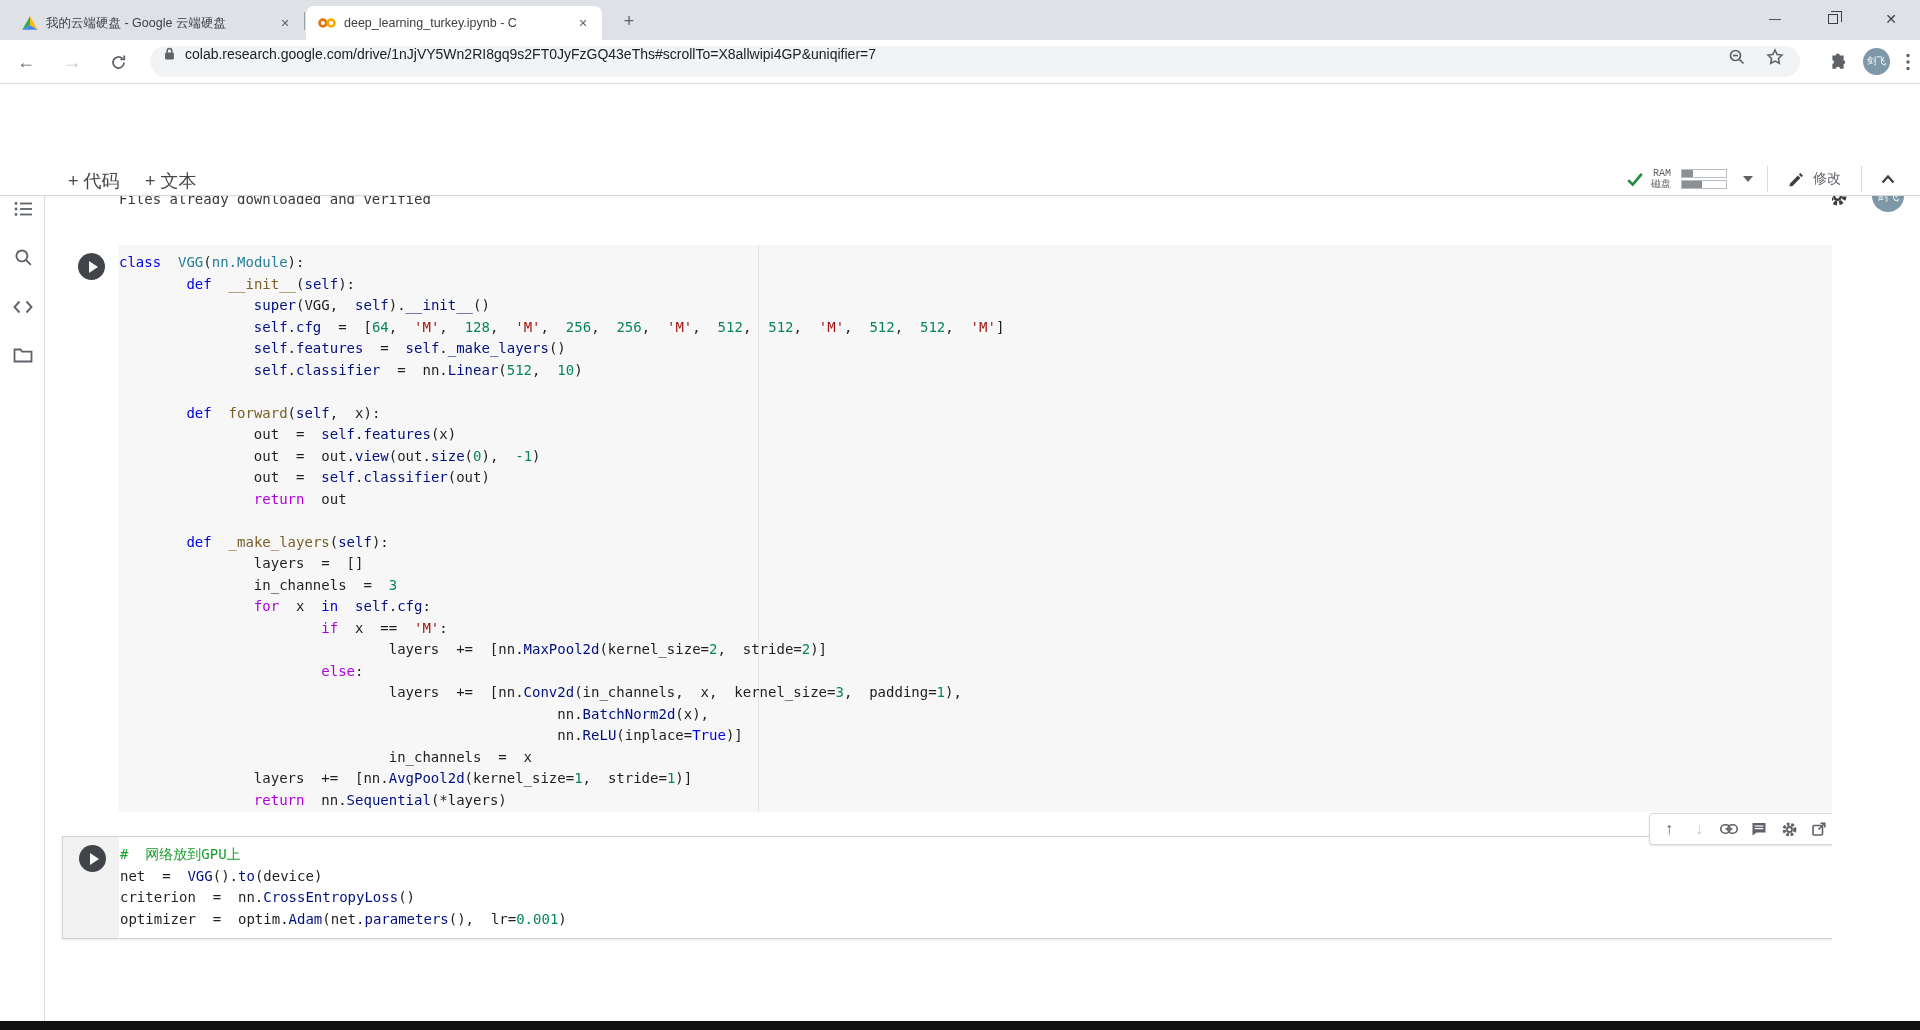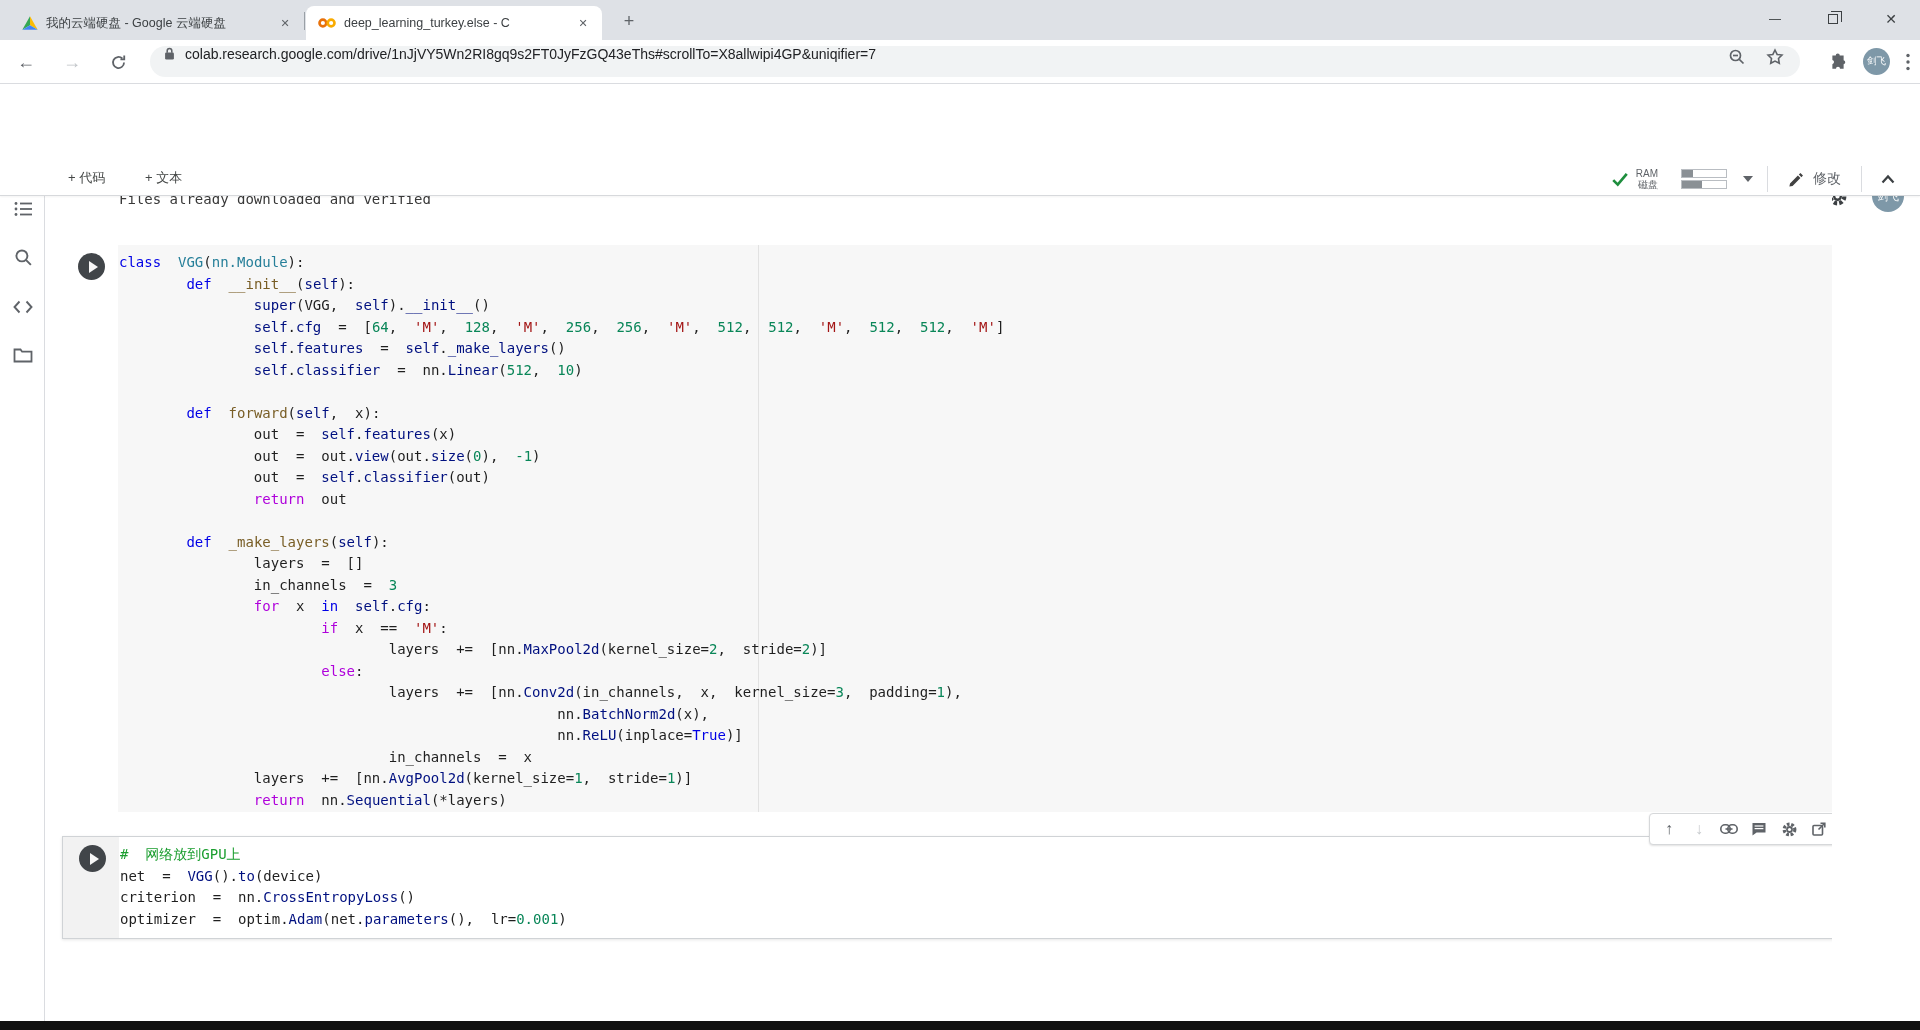--- a/index.html
+++ b/index.html
@@ -46,23 +46,23 @@
   .menu-item { font-size:14px; color:#3c4043; }
   .saved-status { font-size:14px; color:#80868b; text-decoration:underline; margin-left:4px; }
   .cheader-right { position:absolute; right:16px; top:96px; display:flex; align-items:center; gap:24px; }
   .hdr-action { display:flex; align-items:center; gap:8px; font-size:14px; color:#3c4043; }
   .avatar-lg { width:32px; height:32px; border-radius:50%; background:#7e98a8; color:#fff; font-size:11px;
                display:flex; align-items:center; justify-content:center; }
 
   
   .nbtoolbar { position:absolute; left:0; top:162px; width:1920px; height:34px; background:#fff;
                border-bottom:1px solid #d7d9dc; box-shadow:0 1px 2px rgba(0,0,0,0.05); z-index:5; }
-  .add-btn { position:absolute; top:7px; font-size:13px; color:#444746; }
+  .add-btn { position:absolute; top:7px; font-size:18px; color:#444746; }
   .tb-right { position:absolute; right:8px; top:0; height:34px; display:flex; align-items:center; }
-  .ram-labels { font-size:10px; color:#5f6368; text-align:right; line-height:11px; margin:0 23px 0 7px; }
+  .ram-labels { font-size:10px; color:#5f6368; text-align:right; line-height:11px; margin:0 10px 0 7px;font-family:Liberation Mono, monospace; }
   .bars { display:flex; flex-direction:column; gap:2px; }
   .bar { width:46px; height:9px; border:1px solid #b9bdc2; background:#fff; position:relative; }
   .bar > i { position:absolute; left:0; top:0; bottom:0; background:#8a9095; display:block; }
   .caret-down { width:0; height:0; border-left:5px solid transparent; border-right:5px solid transparent;
                 border-top:6px solid #5f6368; margin:0 14px 0 16px; }
   .tb-sep { width:1px; height:26px; background:#dadce0; }
   .edit-btn { display:flex; align-items:center; gap:8px; font-size:14px; color:#5f6368; margin:0 20px; }
   .collapse-btn { margin:0 16px 0 18px; display:flex; align-items:center; }
 
   
@@ -125,21 +125,21 @@
     <span class="tab-close">✕</span>
   </div>
   <div class="tab-sep"></div>
   <div class="tab tab-active">
     <span>
       <svg width="18" height="12" viewBox="0 0 48 30">
         <circle cx="13" cy="15" r="9" fill="none" stroke="#E8710A" stroke-width="7"></circle>
         <circle cx="35" cy="15" r="9" fill="none" stroke="#F9AB00" stroke-width="7"></circle>
       </svg>
     </span>
-    <span class="tab-title">deep_learning_turkey.else - C</span>
+    <span class="tab-title">deep_learning_turkey.ipynb - C</span>
     <span class="tab-close">✕</span>
   </div>
   <div class="newtab">+</div>
   <div class="win-controls">
     <div class="win-btn" style="font-size:12px;">—</div>
     <div class="win-btn">
         <span class="restore-glyph"></span>
       </div>
     <div class="win-btn" style="font-size:14px;">✕</div>
   </div>

